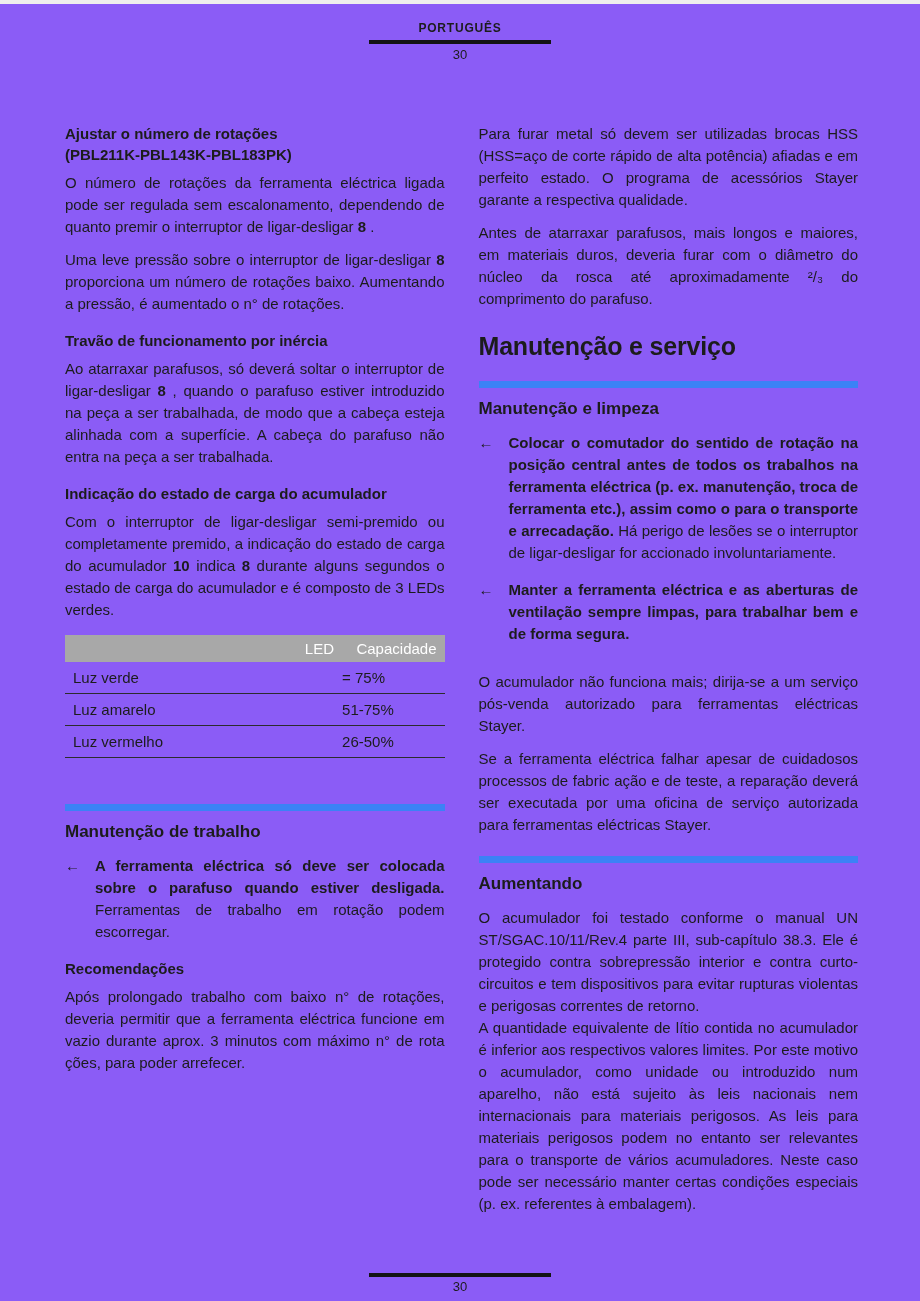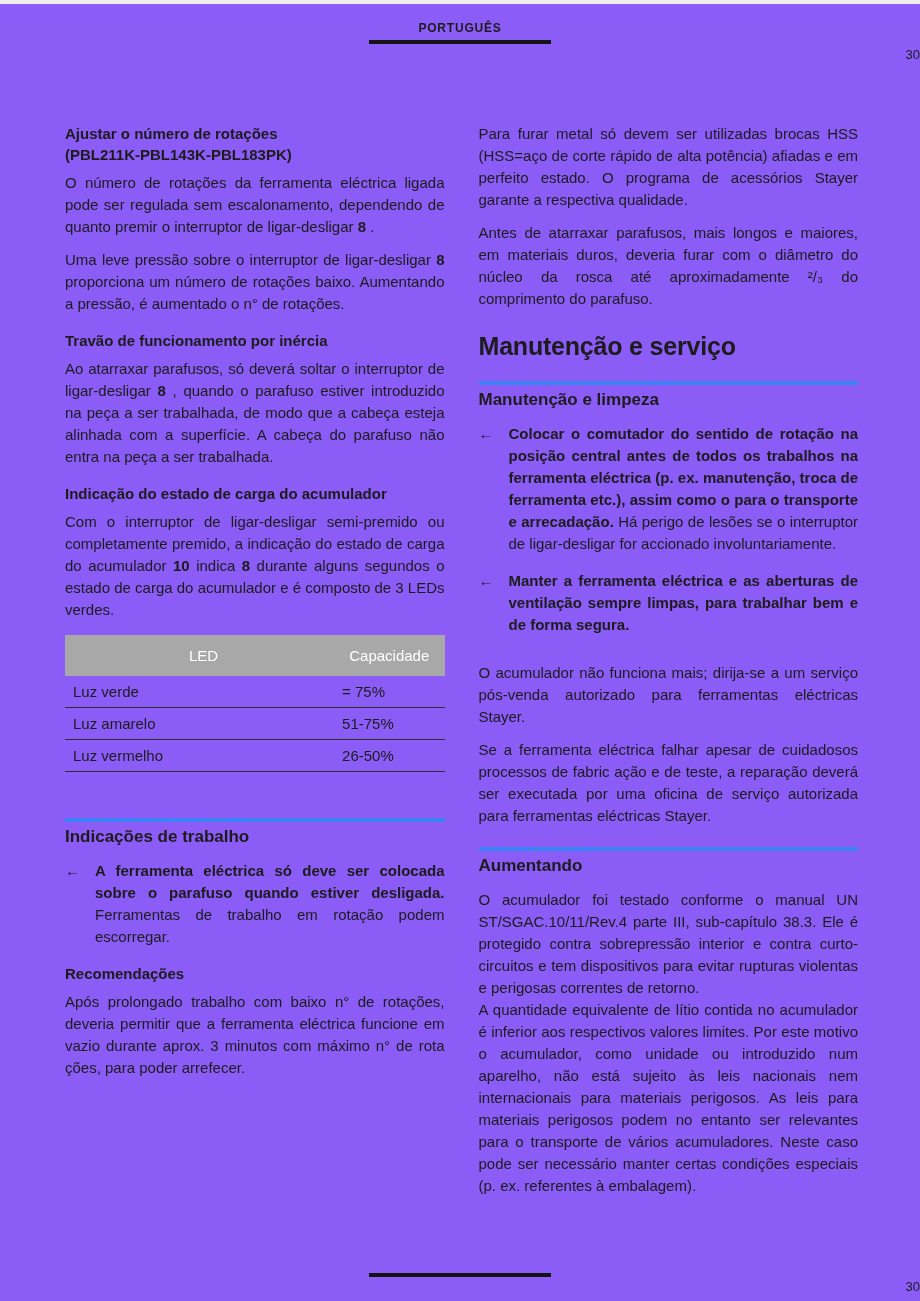--- a/index.html
+++ b/index.html
@@ -10,21 +10,21 @@
     height: 1301px;
     margin: 4px auto;
     background: #8b5cf6;
     color: #1c1c1c;
     font-family: "Liberation Sans", "DejaVu Sans", sans-serif;
     overflow: hidden;
   }
   .page-header { padding-top: 17px; text-align: center; }
   .lang-label { font-size: 12px; font-weight: bold; letter-spacing: 0.8px; }
   .rule-bar { width: 182px; height: 4px; background: #141414; margin: 5px auto 3px; }
-  .page-num { font-size: 13px; line-height: 16px; text-align: right; }
+  .page-num { font-size: 13px; line-height: 16px; }
   .columns {
     display: grid;
     grid-template-columns: 1fr 1fr;
     column-gap: 34px;
     padding: 60px 62px 0 65px;
   }
   .col { min-width: 0; }
   p.body, .btext {
     font-size: 15px;
     line-height: 22px;
@@ -46,37 +46,37 @@
     font-size: 25px;
     line-height: 30px;
     font-weight: bold;
     letter-spacing: -0.2px;
     margin: 21px 0 6px;
   }
   .h-section {
     font-size: 17px;
     line-height: 21px;
     font-weight: bold;
-    border-top: 4px solid #3b82f6;
-    padding-top: 4px;
+    border-top: 7px solid #3b82f6;
+    padding-top: 10px;
     margin: 20px 0 13px;
   }
   .h-section.mt-xl { margin-top: 46px; }
   .b { font-weight: bold; }
   .bullet { display: flex; margin: 0 0 15px; }
   .bullet .arrow { flex: 0 0 30px; font-size: 15px; line-height: 22px; }
   .bullet .btext { flex: 1; }
   .led-table { width: 100%; border-collapse: collapse; margin: 14px 0 0; }
   .led-table th {
     background: #a8a8a8;
     color: #ffffff;
     font-weight: normal;
     font-size: 15px;
-    text-align: center;
-    padding: 12px 8px;
+    text-align: right;
+    padding: 5px 8px;
   }
   .led-table td {
     font-size: 15px;
     padding: 7px 8px;
     border-bottom: 1px solid #2c2c2c;
   }
   .led-table th.col-cap, .led-table td.col-cap { width: 27%; padding-left: 0; }
   .page-footer {
     position: absolute;
     left: 0; right: 0; bottom: 10px;
@@ -125,21 +125,21 @@
             <td>Luz amarelo</td>
             <td class="col-cap">51-75%</td>
           </tr>
           <tr>
             <td>Luz vermelho</td>
             <td class="col-cap">26-50%</td>
           </tr>
         </tbody>
       </table>
 
-      <h2 class="h-section mt-xl">Indicações de trabalho</h2>
+      <h2 class="h-section mt-xl">Manutenção de trabalho</h2>
 
       <div class="bullet">
         <span class="arrow">←</span>
         <span class="btext"><span class="b">A ferramenta eléctrica só deve ser colocada sobre o parafuso quando estiver desligada.</span><span> Ferramentas de trabalho em rotação podem escorregar.</span></span>
       </div>
 
       <h3 class="h">Recomendações</h3>
       <p class="body"><span>Após prolongado trabalho com baixo n° de rotações, deveria permitir que a ferramenta eléctrica funcione em vazio durante aprox. 3 minutos com máximo n° de rota ções, para poder arrefecer.</span></p>
     </section>
 

